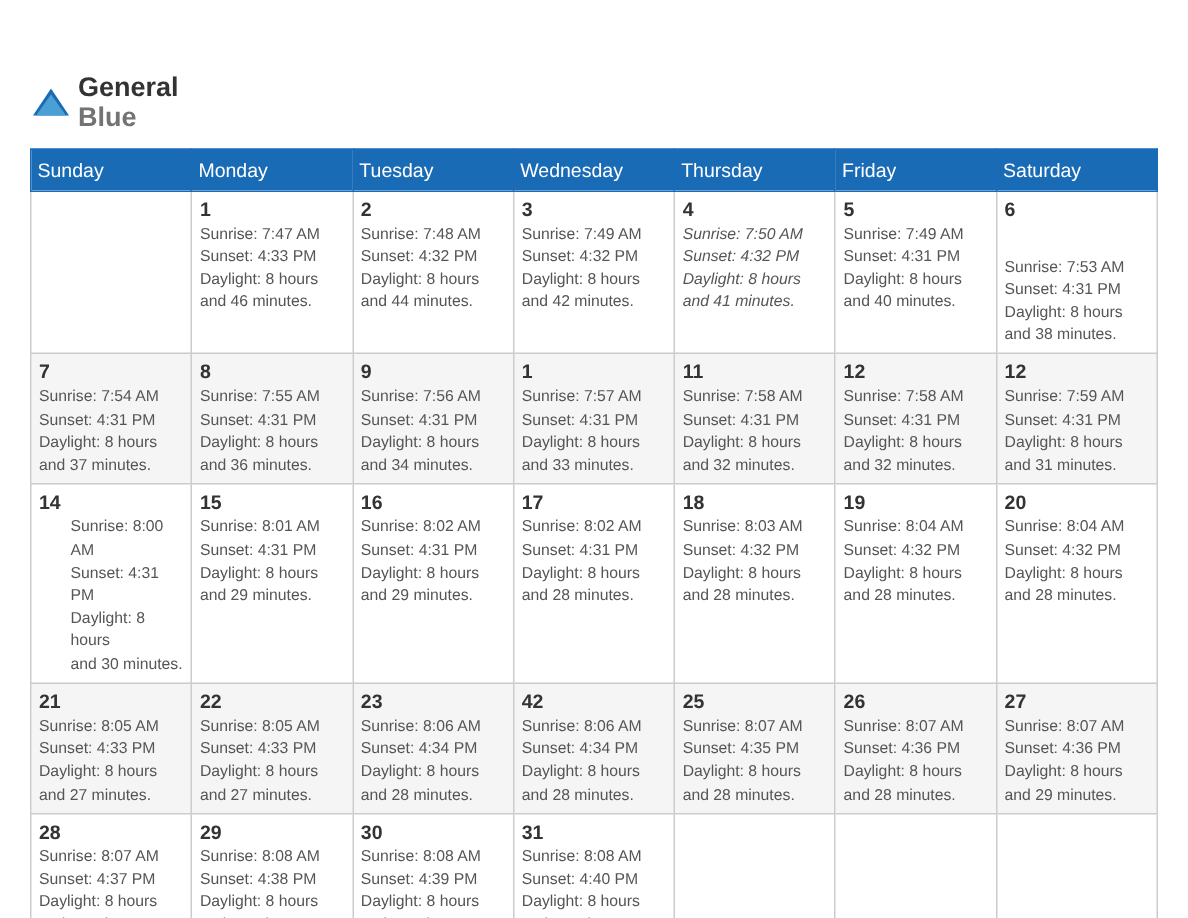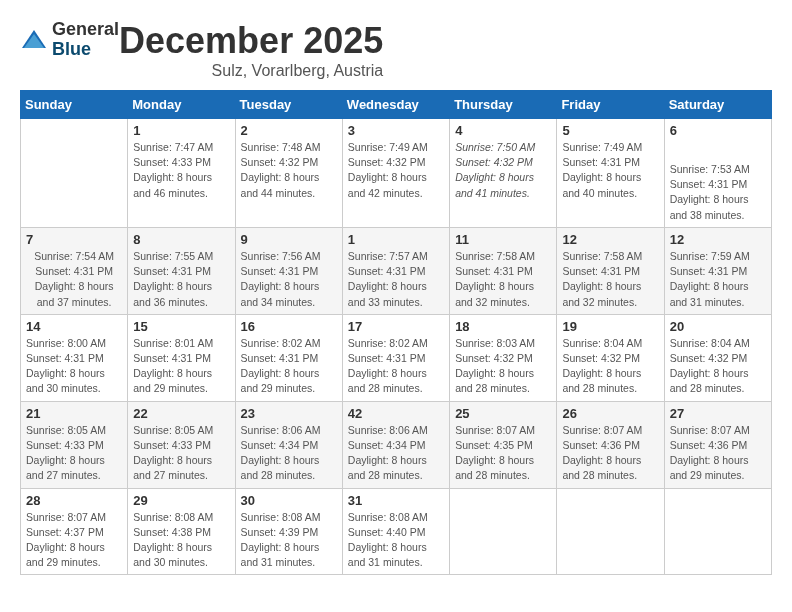--- a/index.html
+++ b/index.html
@@ -5,43 +5,44 @@
     * { box-sizing: border-box; margin: 0; padding: 0; }
     body {
       font-family: Arial, sans-serif;
       background: #fff;
       width: 792px;
       min-height: 612px;
       padding: 20px;
     }
     .header {
       display: flex;
-      justify-content: flex-start;
+      justify-content: space-between;
       align-items: flex-start;
       margin-bottom: 10px;
+      margin-top: 29px;
     }
     .logo {
       display: flex;
       align-items: center;
       gap: 4px;
     }
     .logo-text {
       display: flex;
       flex-direction: column;
       line-height: 1.1;
     }
     .logo-general {
       font-size: 18px;
       font-weight: bold;
       color: #333;
     }
     .logo-blue {
       font-size: 18px;
       font-weight: bold;
-      color: #0c4a6e;
+      color: #737373;
     }
     .logo-icon {
       width: 28px;
       height: 28px;
     }
     .title-block {
       text-align: right;
     }
     .month-title {
       font-size: 36px;
@@ -56,21 +57,21 @@
       width: 100%;
       border-collapse: collapse;
       font-size: 11px;
     }
     .calendar th {
       background: #1a6bb5;
       color: #fff;
       padding: 6px 4px;
       text-align: left;
       font-size: 13px;
-      font-weight: bold;
+      font-weight: normal;
       border: 1px solid #1a6bb5;
     }
     .calendar td {
       border: 1px solid #ccc;
       vertical-align: top;
       padding: 4px 5px;
       width: 107px;
       min-height: 85px;
       background: #fff;
     }
@@ -100,24 +101,20 @@
   <div class="logo">
     <svg class="logo-icon" viewBox="0 0 28 28">
       <polygon points="14,4 26,22 2,22" fill="#1a6bb5"></polygon>
       <polygon points="14,8 24,22 4,22" fill="#4a9fd4"></polygon>
     </svg>
     <div class="logo-text">
       <span class="logo-general">General</span>
       <span class="logo-blue">Blue</span>
     </div>
   </div>
-  <div class="title-block">
-    <div class="month-title">December 2025</div>
-    <div class="location">Sulz, Vorarlberg, Austria</div>
-  </div>
 </div>
 
 <table class="calendar">
   <thead>
     <tr>
     <th>Sunday</th>
         <th>Monday</th>
         <th>Tuesday</th>
         <th>Wednesday</th>
         <th>Thursday</th>
@@ -167,21 +164,21 @@
           <span class="day-num">6</span>
           <div class="day-info" style="white-space: pre-line; margin-top: 24px;">Sunrise: 7:53 AM
 Sunset: 4:31 PM
 Daylight: 8 hours
 and 38 minutes.</div>
         </td>
       </tr>
       <tr>
         <td>
           <span class="day-num">7</span>
-          <div class="day-info" style="white-space: pre-line; text-align: center;">Sunrise: 7:54 AM
+          <div class="day-info" style="white-space: pre-line;">Sunrise: 7:54 AM
 Sunset: 4:31 PM
 Daylight: 8 hours
 and 37 minutes.</div>
         </td>
         <td>
           <span class="day-num">8</span>
           <div class="day-info" style="white-space: pre-line;">Sunrise: 7:55 AM
 Sunset: 4:31 PM
 Daylight: 8 hours
 and 36 minutes.</div>
@@ -218,21 +215,21 @@
           <span class="day-num">12</span>
           <div class="day-info" style="white-space: pre-line;">Sunrise: 7:59 AM
 Sunset: 4:31 PM
 Daylight: 8 hours
 and 31 minutes.</div>
         </td>
       </tr>
       <tr>
         <td>
           <span class="day-num">14</span>
-          <div class="day-info" style="white-space: pre-line;">Sunrise: 8:00 AM
+          <div class="day-info" style="white-space: pre-line; margin-left: 21px;">Sunrise: 8:00 AM
 Sunset: 4:31 PM
 Daylight: 8 hours
 and 30 minutes.</div>
         </td>
         <td>
           <span class="day-num">15</span>
           <div class="day-info" style="white-space: pre-line;">Sunrise: 8:01 AM
 Sunset: 4:31 PM
 Daylight: 8 hours
 and 29 minutes.</div>

